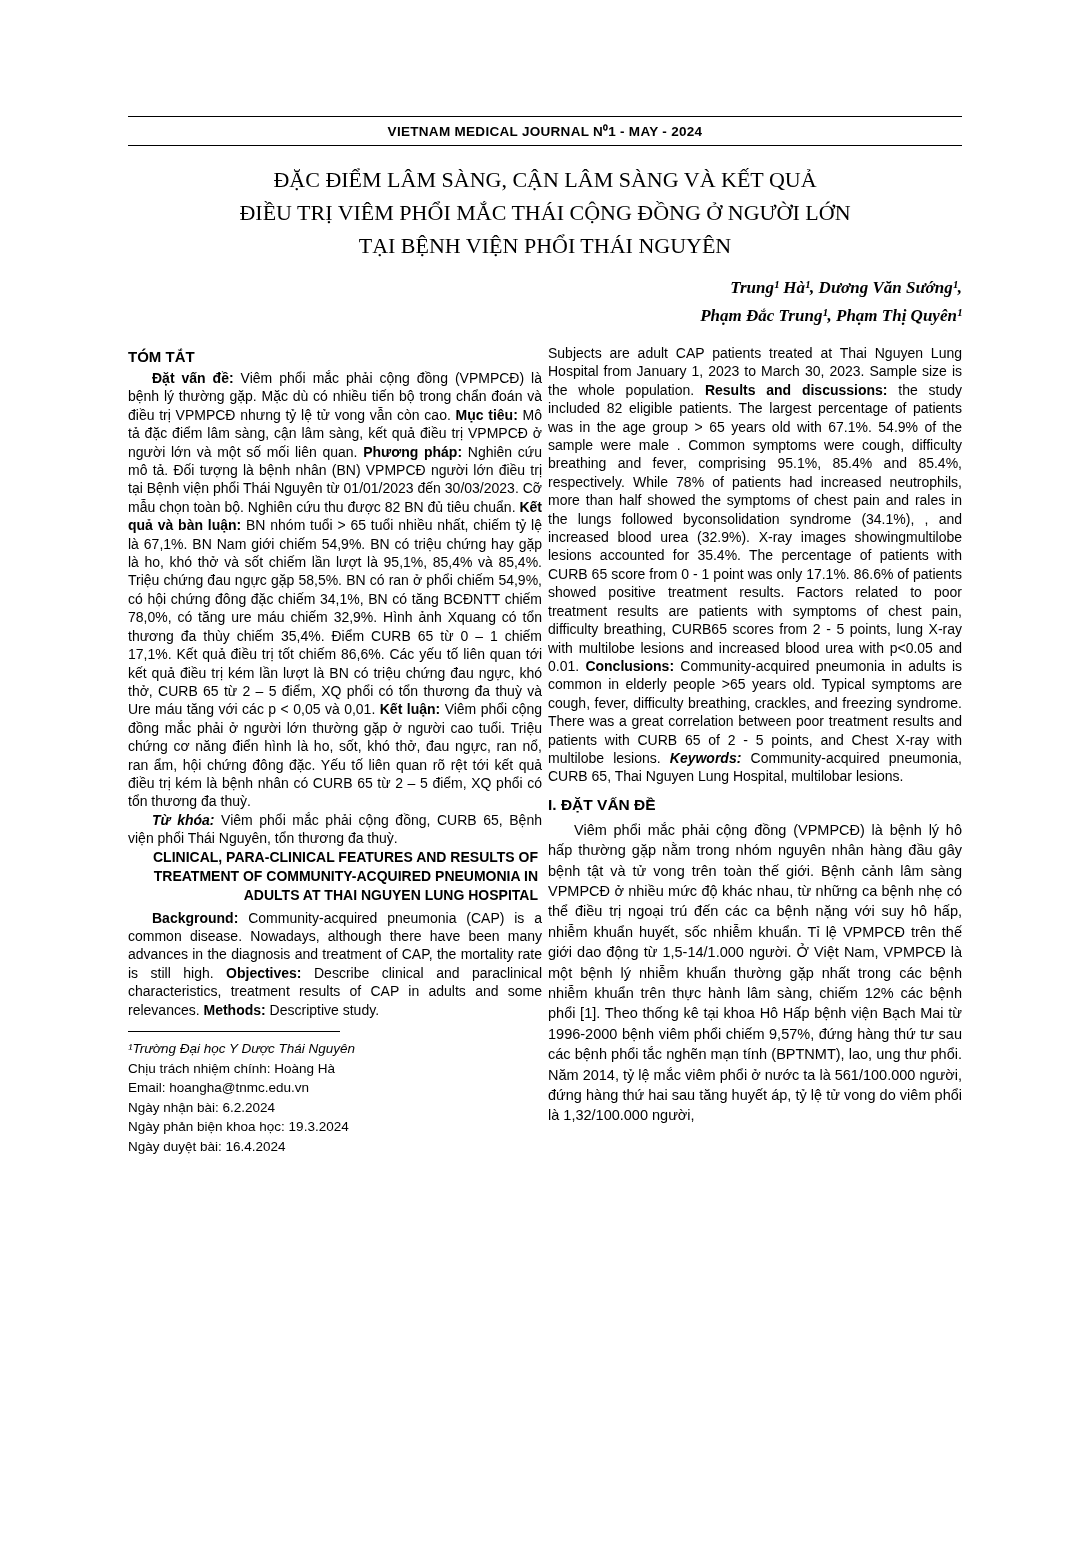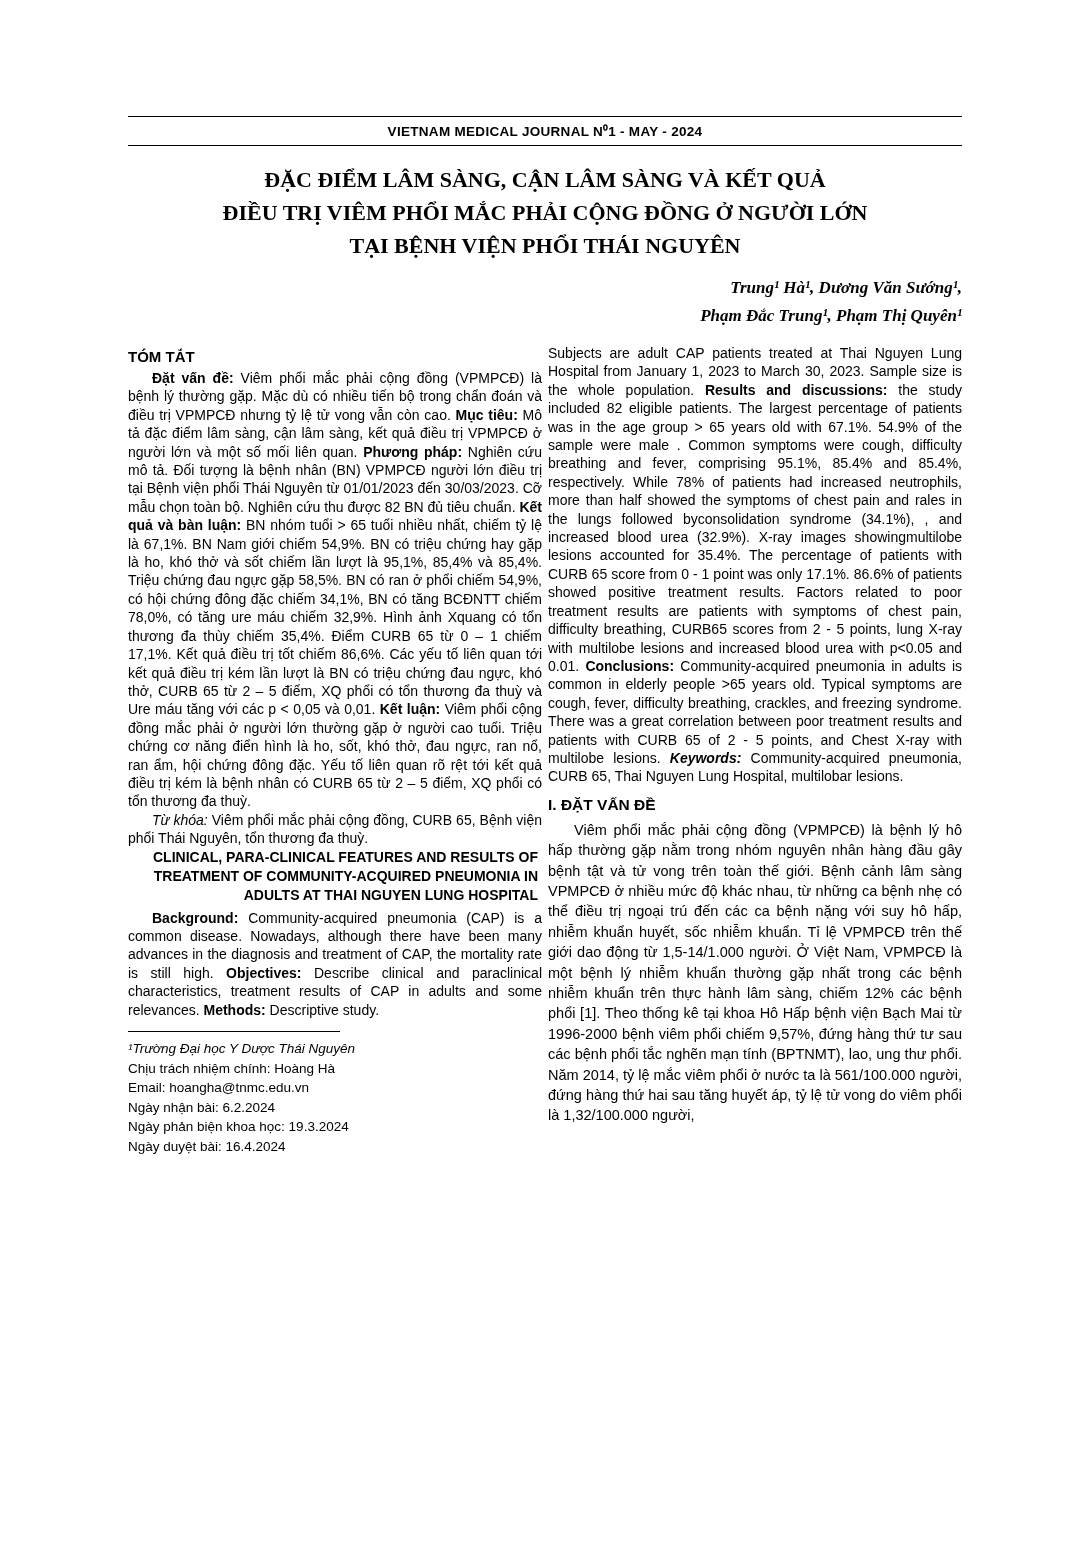--- a/index.html
+++ b/index.html
@@ -19,21 +19,21 @@
     border-top: 1.5px solid #000;
     border-bottom: 1.5px solid #000;
     text-align: center;
     font-weight: bold;
     font-size: 13.5px;
     letter-spacing: 0.3px;
     padding: 5px 0;
   }
   .article-title {
     font-family: "Liberation Serif", serif;
-    font-weight: bold;
+    font-weight: normal;
     font-size: 22px;
     line-height: 33px;
     text-align: center;
     margin-top: 17px;
   }
   .article-title .tline { display: block; }
   .authors {
     font-family: "Liberation Serif", serif;
     font-weight: bold;
     font-style: italic;
@@ -106,35 +106,35 @@
 </style>
 </head>
 <body>
 
 <div class="page">
 
   <div class="journal-header">VIETNAM MEDICAL JOURNAL N⁰1 - MAY  - 2024</div>
 
   <h1 class="article-title">
     <span class="tline">ĐẶC ĐIỂM LÂM SÀNG, CẬN LÂM SÀNG VÀ KẾT QUẢ</span>
-    <span class="tline">ĐIỀU TRỊ VIÊM PHỔI MẮC PHẢI CỘNG ĐỒNG Ở NGƯỜI LỚN</span>
+    <span class="tline">ĐIỀU TRỊ VIÊM PHỔI MẮC THÁI CỘNG ĐỒNG Ở NGƯỜI LỚN</span>
     <span class="tline">TẠI BỆNH VIỆN PHỔI THÁI NGUYÊN</span>
   </h1>
 
   <div class="authors">
     <span class="aline">Trung¹ Hà¹, Dương Văn Sướng¹,</span>
     <span class="aline">Phạm Đắc Trung¹, Phạm Thị Quyên¹</span>
   </div>
 
   <div class="columns">
 
     <div class="col">
       <div class="section-heading">TÓM TẮT</div>
       <p class="body-text indent"><span style="font-weight: bold;">Đặt vấn đề:</span><span> Viêm phổi mắc phải cộng đồng (VPMPCĐ) là bệnh lý thường gặp. Mặc dù có nhiều tiến bộ trong chẩn đoán và điều trị VPMPCĐ nhưng tỷ lệ tử vong vẫn còn cao. </span><span style="font-weight: bold;">Mục tiêu:</span><span> Mô tả đặc điểm lâm sàng, cận lâm sàng, kết quả điều trị VPMPCĐ ở người lớn và một số mối liên quan. </span><span style="font-weight: bold;">Phương pháp:</span><span> Nghiên cứu mô tả. Đối tượng là bệnh nhân (BN) VPMPCĐ người lớn điều trị tại Bệnh viện phổi Thái Nguyên từ 01/01/2023 đến 30/03/2023. Cỡ mẫu chọn toàn bộ. Nghiên cứu thu được 82 BN đủ tiêu chuẩn. </span><span style="font-weight: bold;">Kết quả và bàn luận:</span><span> BN nhóm tuổi &gt; 65 tuổi nhiều nhất, chiếm tỷ lệ là 67,1%. BN Nam giới chiếm 54,9%. BN có triệu chứng hay gặp là ho, khó thở và sốt chiếm lần lượt là 95,1%, 85,4% và 85,4%. Triệu chứng đau ngực gặp 58,5%. BN có ran ở phổi chiếm 54,9%, có hội chứng đông đặc chiếm 34,1%, BN có tăng BCĐNTT chiếm 78,0%, có tăng ure máu chiếm 32,9%. Hình ảnh Xquang có tổn thương đa thùy chiếm 35,4%. Điểm CURB 65 từ 0 – 1 chiếm 17,1%. Kết quả điều trị tốt chiếm 86,6%. Các yếu tố liên quan tới kết quả điều trị kém lần lượt là BN có triệu chứng đau ngực, khó thở, CURB 65 từ 2 – 5 điểm, XQ phổi có tổn thương đa thuỳ và Ure máu tăng với các p &lt; 0,05 và 0,01. </span><span style="font-weight: bold;">Kết luận:</span><span> Viêm phổi cộng đồng mắc phải ở người lớn thường gặp ở người cao tuổi. Triệu chứng cơ năng điển hình là ho, sốt, khó thở, đau ngực, ran nổ, ran ẩm, hội chứng đông đặc. Yếu tố liên quan rõ rệt tới kết quả điều trị kém là bệnh nhân có CURB 65 từ 2 – 5 điểm, XQ phổi có tổn thương đa thuỳ.</span></p>
-      <p class="body-text indent"><span style="font-weight: normal; font-style: italic;">Từ khóa:</span><span> Viêm phổi mắc phải cộng đồng, CURB 65, Bệnh viện phổi Thái Nguyên, tổn thương đa thuỳ.</span></p>
+      <p class="body-text indent"><span style="font-weight: bold; font-style: italic;">Từ khóa:</span><span> Viêm phổi mắc phải cộng đồng, CURB 65, Bệnh viện phổi Thái Nguyên, tổn thương đa thuỳ.</span></p>
 
       <div class="summary-title">CLINICAL, PARA-CLINICAL FEATURES AND RESULTS OF TREATMENT OF COMMUNITY-ACQUIRED PNEUMONIA IN ADULTS AT THAI NGUYEN LUNG HOSPITAL</div>
       <p class="body-text indent"><span style="font-weight: bold;">Background:</span><span> Community-acquired pneumonia (CAP) is a common disease. Nowadays, although there have been many advances in the diagnosis and treatment of CAP, the mortality rate is still high. </span><span style="font-weight: bold;">Objectives:</span><span> Describe clinical and paraclinical characteristics, treatment results of CAP in adults and some relevances. </span><span style="font-weight: bold;">Methods:</span><span> Descriptive study.</span></p>
 
       <div class="footnote">
         <div class="footnote-rule"></div>
         <span class="fline affiliation">¹Trường Đại học Y Dược Thái Nguyên</span>
         <span class="fline">Chịu trách nhiệm chính: Hoàng Hà</span>
         <span class="fline">Email: hoangha@tnmc.edu.vn</span>
         <span class="fline">Ngày nhận bài: 6.2.2024</span>

